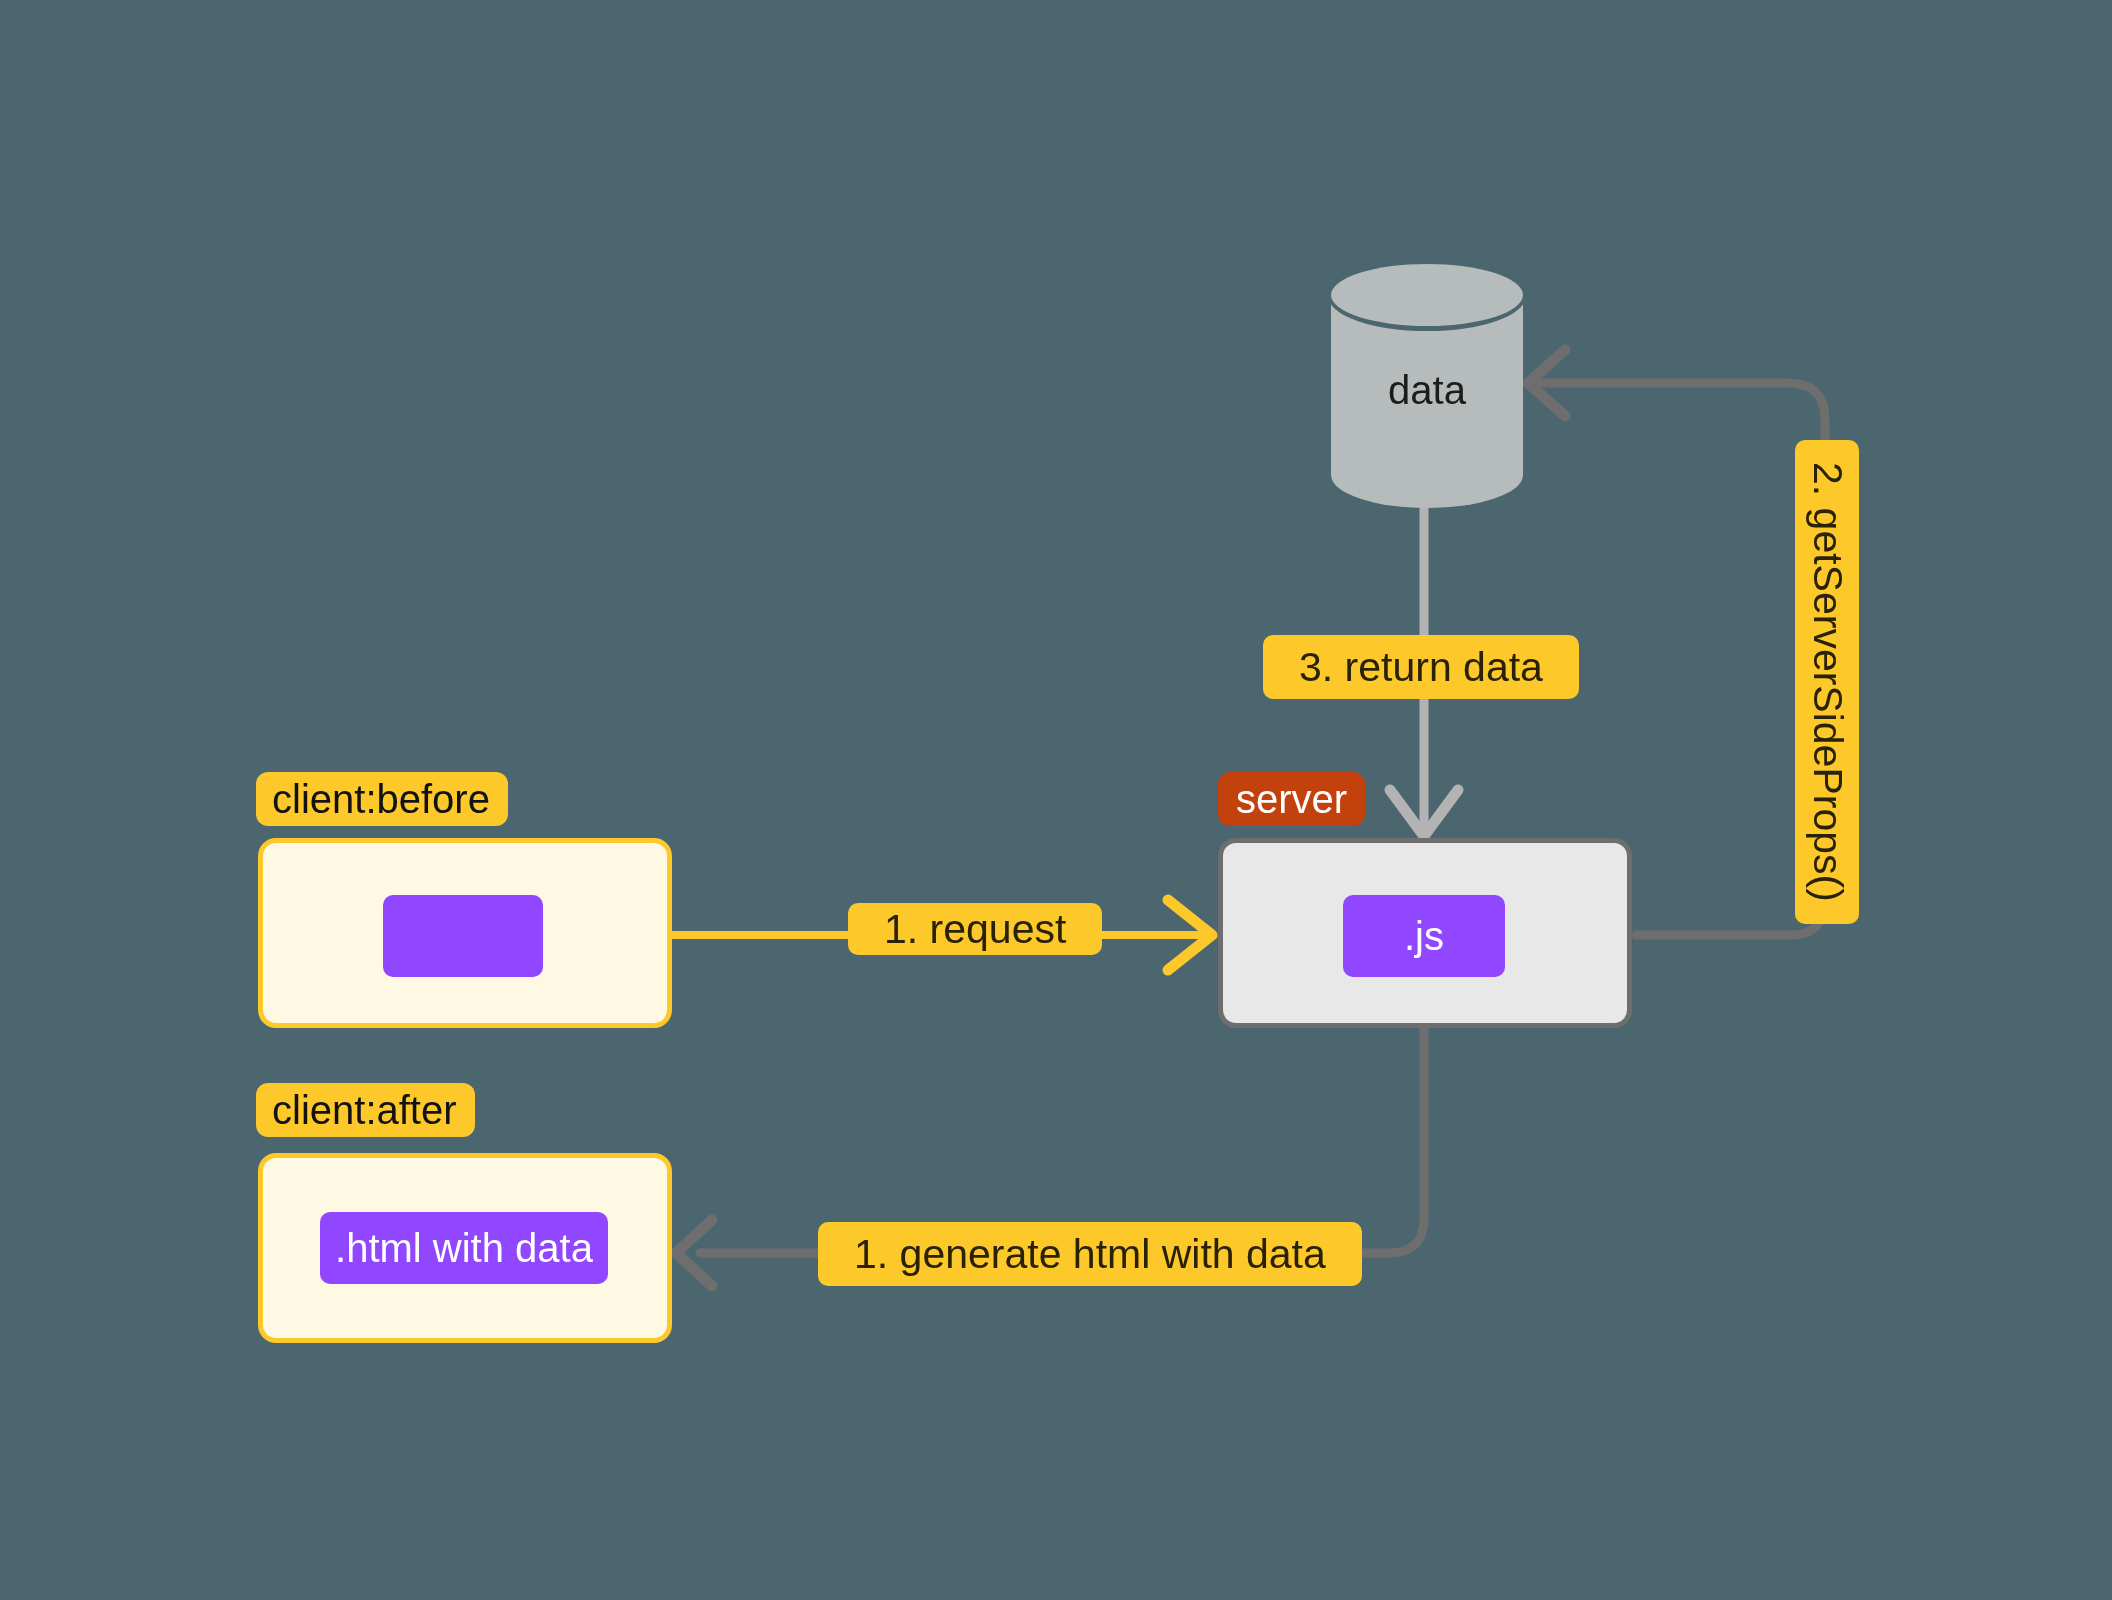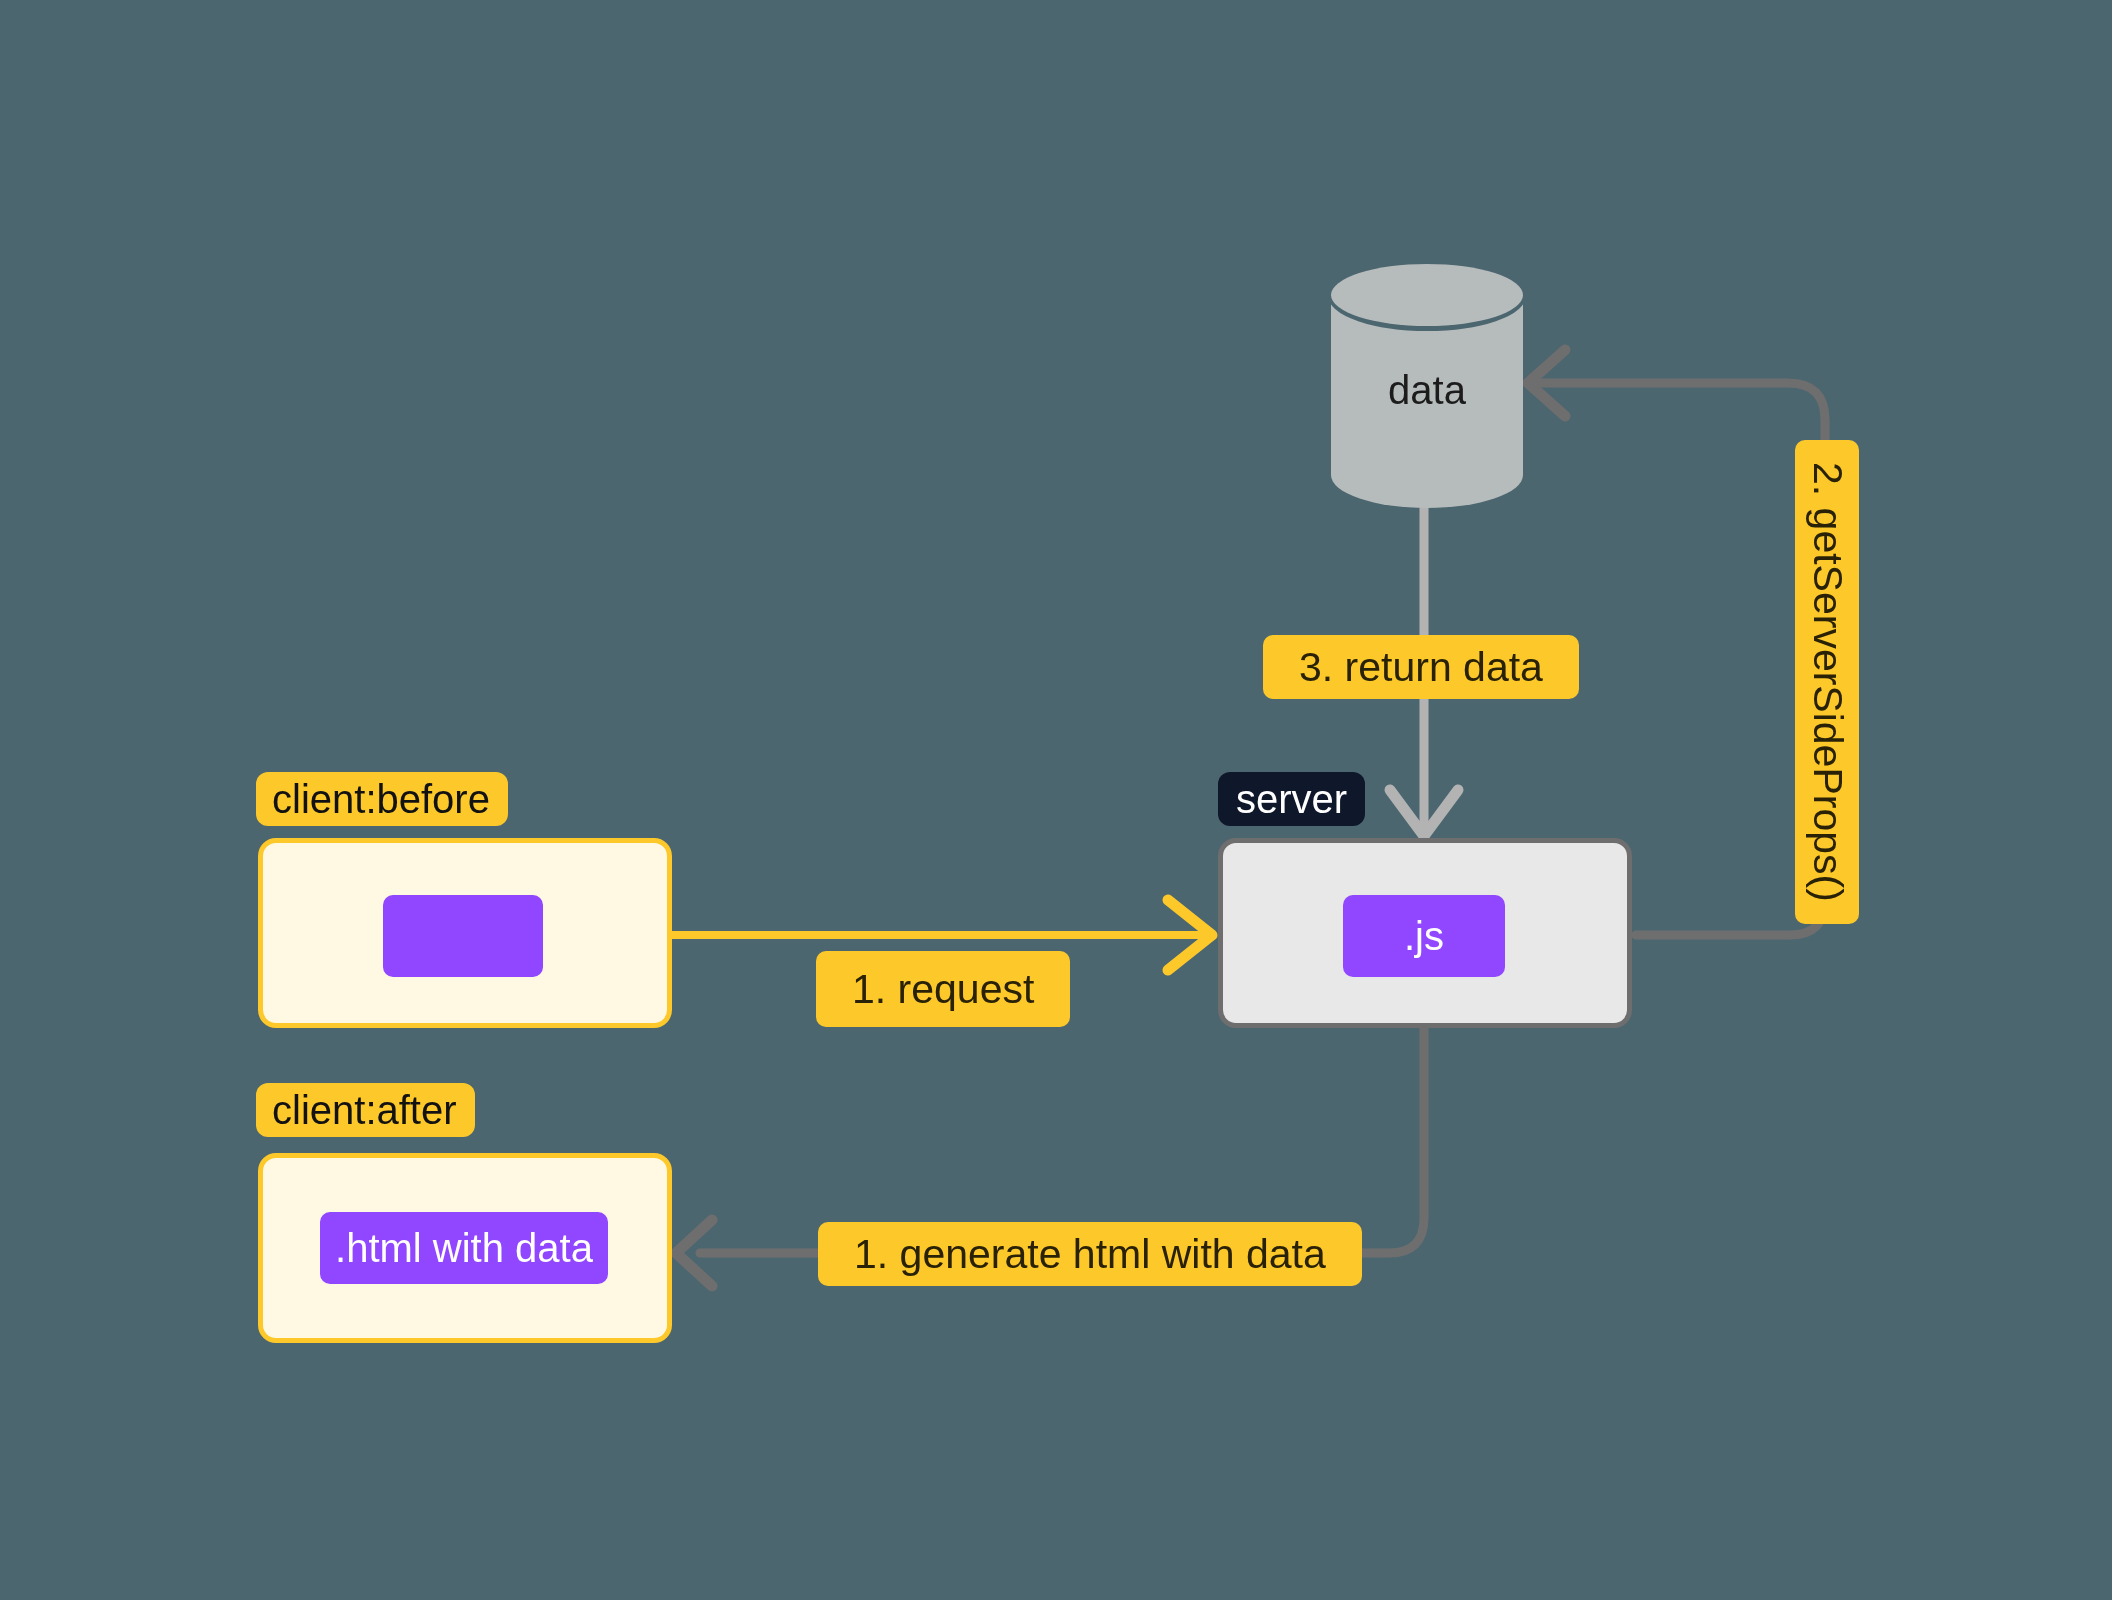--- a/index.html
+++ b/index.html
@@ -50,21 +50,21 @@
     white-space: nowrap;
     font-size: 40px;
     line-height: 1;
   }
   .group-label.client {
     background: #fdc82a;
     color: #121212;
     padding-left: 16px;
   }
   .group-label.server {
-    background: #0f172a;
+    background: #c2410c;
     color: #ffffff;
   }
 
   
   .chip {
     position: absolute;
     box-sizing: border-box;
     background: #9146ff;
     color: #ffffff;
     border-radius: 10px;
@@ -158,21 +158,21 @@
   <div class="node client-box" style="left:258px; top:1153px; width:414px; height:190px;"></div>
 
   <div class="chip" style="left:320px; top:1212px; width:288px; height:72px;">.html with data</div>
 
   <div class="group-label server" style="left:1218px; top:772px; height:54px;">server</div>
 
   <div class="node server-box" style="left:1218px; top:838px; width:414px; height:190px;"></div>
 
   <div class="chip" style="left:1343px; top:895px; width:162px; height:82px;">.js</div>
 
-  <div class="edge-label" style="left:816px; top:903px; height:76px;margin-top:48px;">1. request</div>
+  <div class="edge-label" style="left:848px; top:903px; height:52px;">1. request</div>
 
   <div class="edge-label vertical" style="left:1795px; top:440px; width:64px;">2. getServerSideProps()</div>
 
   <div class="edge-label" style="left:1263px; top:635px; height:64px;">3. return data</div>
 
   <div class="edge-label" style="left:818px; top:1222px; height:64px;">1. generate html with data</div>
 
 </div>
 
 </body></html>

